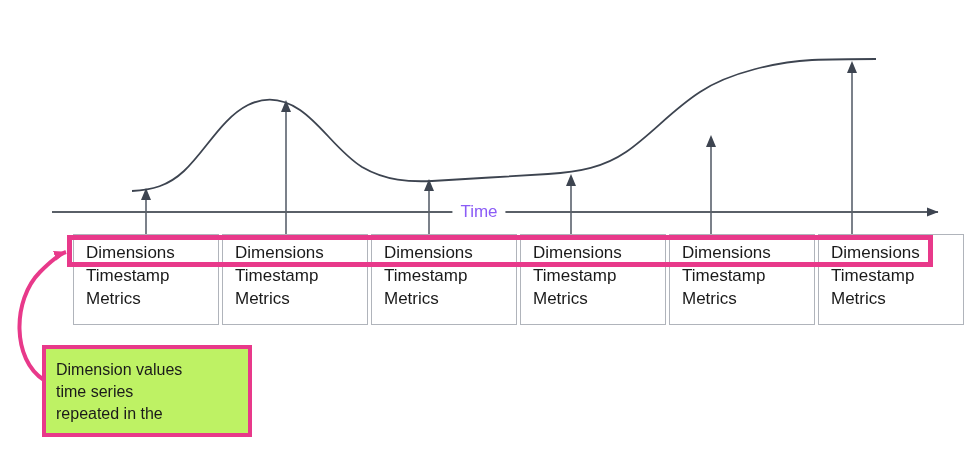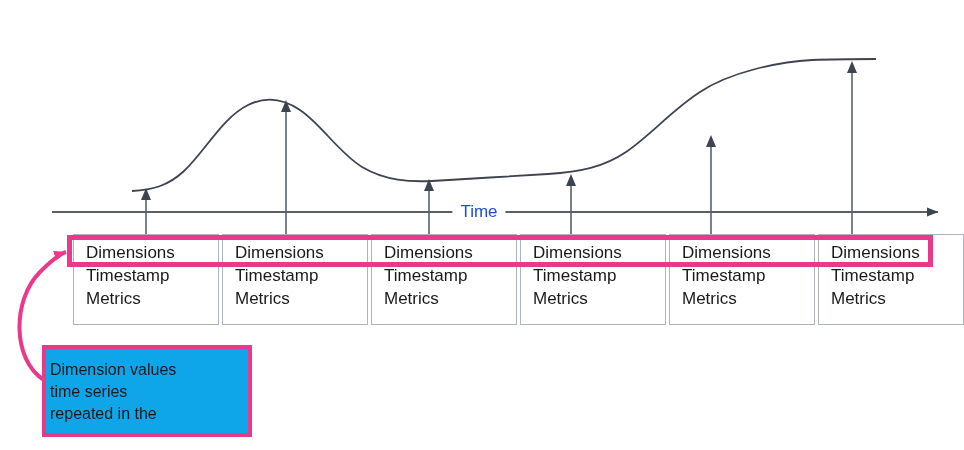--- a/index.html
+++ b/index.html
@@ -46,34 +46,34 @@
     box-sizing: border-box;
     border: 5px solid #E8398A;
     background: transparent;
     pointer-events: none;
     z-index: 4;
   }
   #annotation-box {
     position: absolute;
     box-sizing: border-box;
     border: 4px solid #E8398A;
-    background: #0ea5e9;
-    padding: 10px 14px 10px 4px;
+    background: #bef264;
+    padding: 10px 14px 10px 10px;
     z-index: 5;
   }
   .annotation-line {
     font-size: 16px;
     line-height: 22px;
     color: #1a1a1a;
     white-space: nowrap;
   }
   #time-label {
     position: absolute;
     font-size: 17px;
-    color: #1d4ed8;
+    color: #8b5cf6;
     background: #ffffff;
     padding: 0 8px;
     z-index: 2;
     white-space: nowrap;
   }
 </style>
 </head>
 <body>
 
 <div id="canvas">

